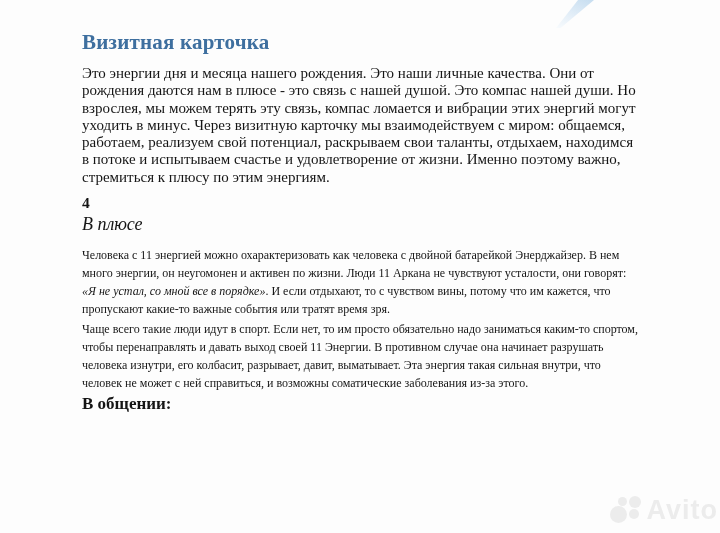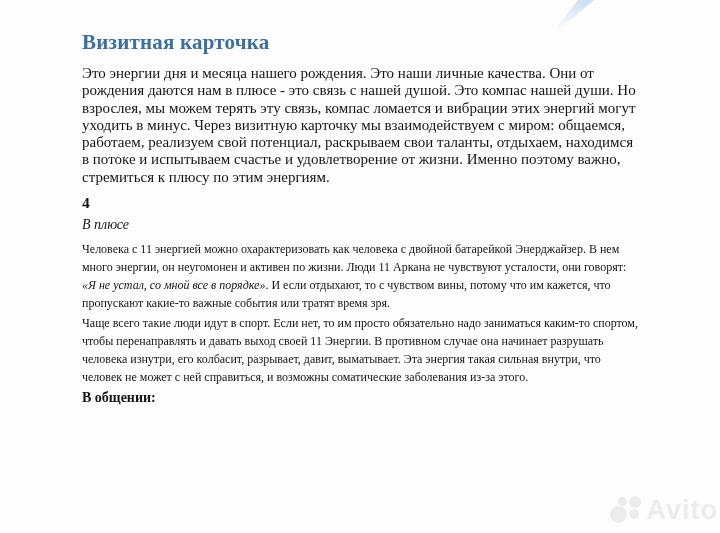--- a/index.html
+++ b/index.html
@@ -38,35 +38,35 @@
 
   .section-num {
     font-weight: 700;
     font-size: 15.5px;
     line-height: 17px;
     margin: 0 0 5px 0;
   }
 
   .subsection {
     font-style: italic;
-    font-size: 14px;
+    font-size: 18px;
     line-height: 17px;
-    margin: 0 0 7px 0;
+    margin: 0 0 13px 0;
   }
 
   .para {
     font-size: 12px;
     line-height: 18.2px;
     margin: 0 0 1px 0;
   }
   .para em { font-style: italic; }
 
   .comm-head {
     font-weight: 700;
-    font-size: 14px;
+    font-size: 17px;
     line-height: 17px;
     margin: 3px 0 14px 0;
   }
 
   ol.comm-list {
     margin: 0;
     padding: 0 0 0 47px;
     font-size: 15.2px;
     line-height: 17.8px;
   }

